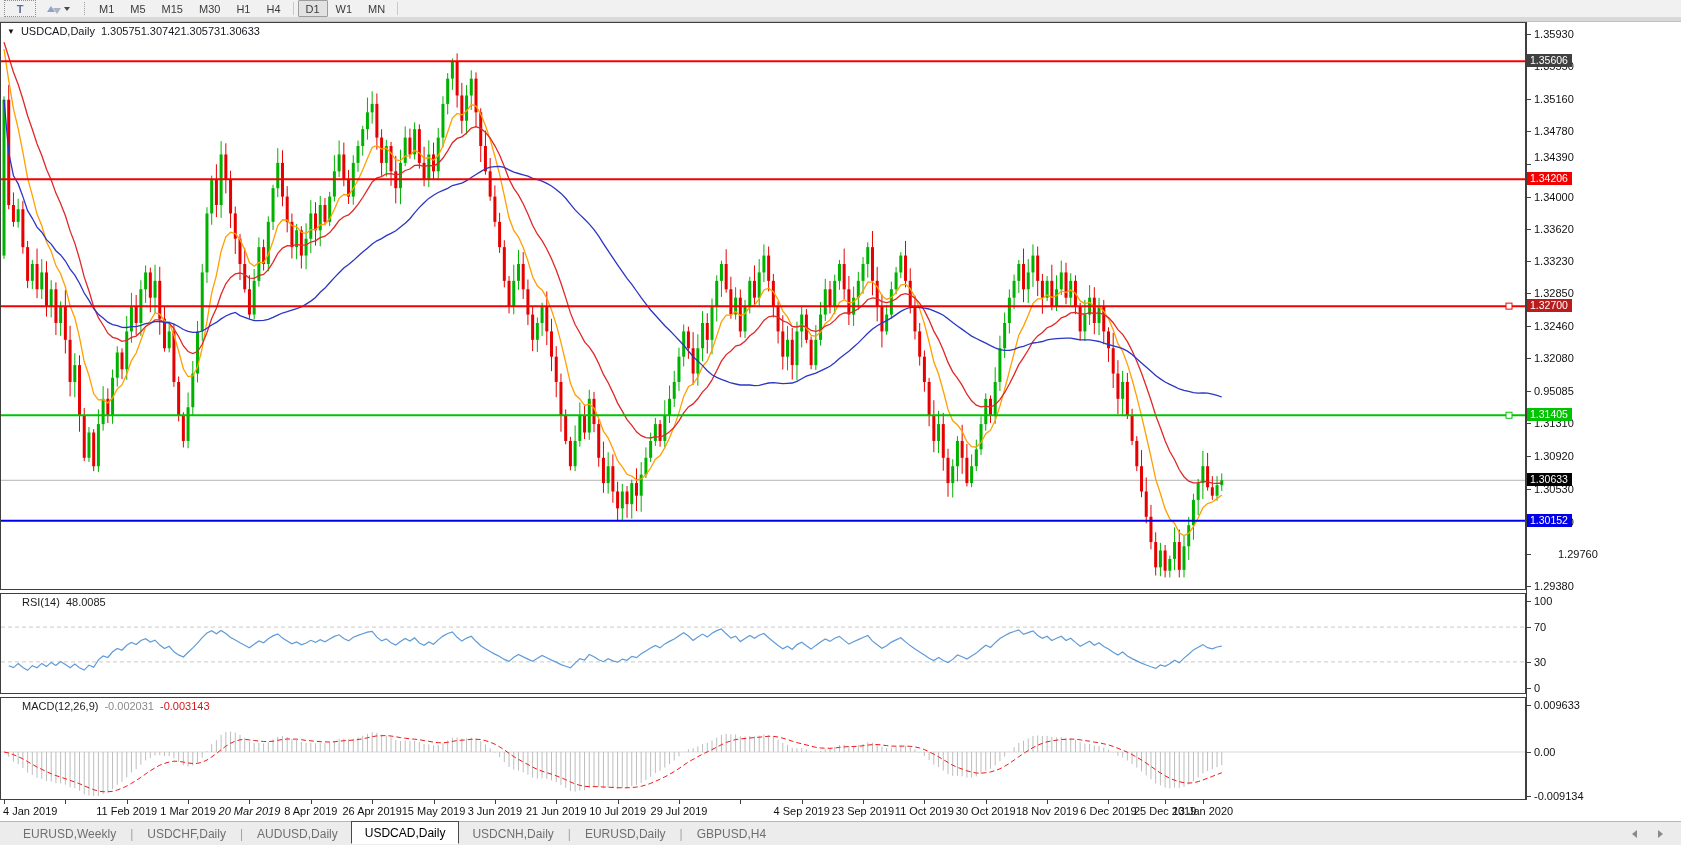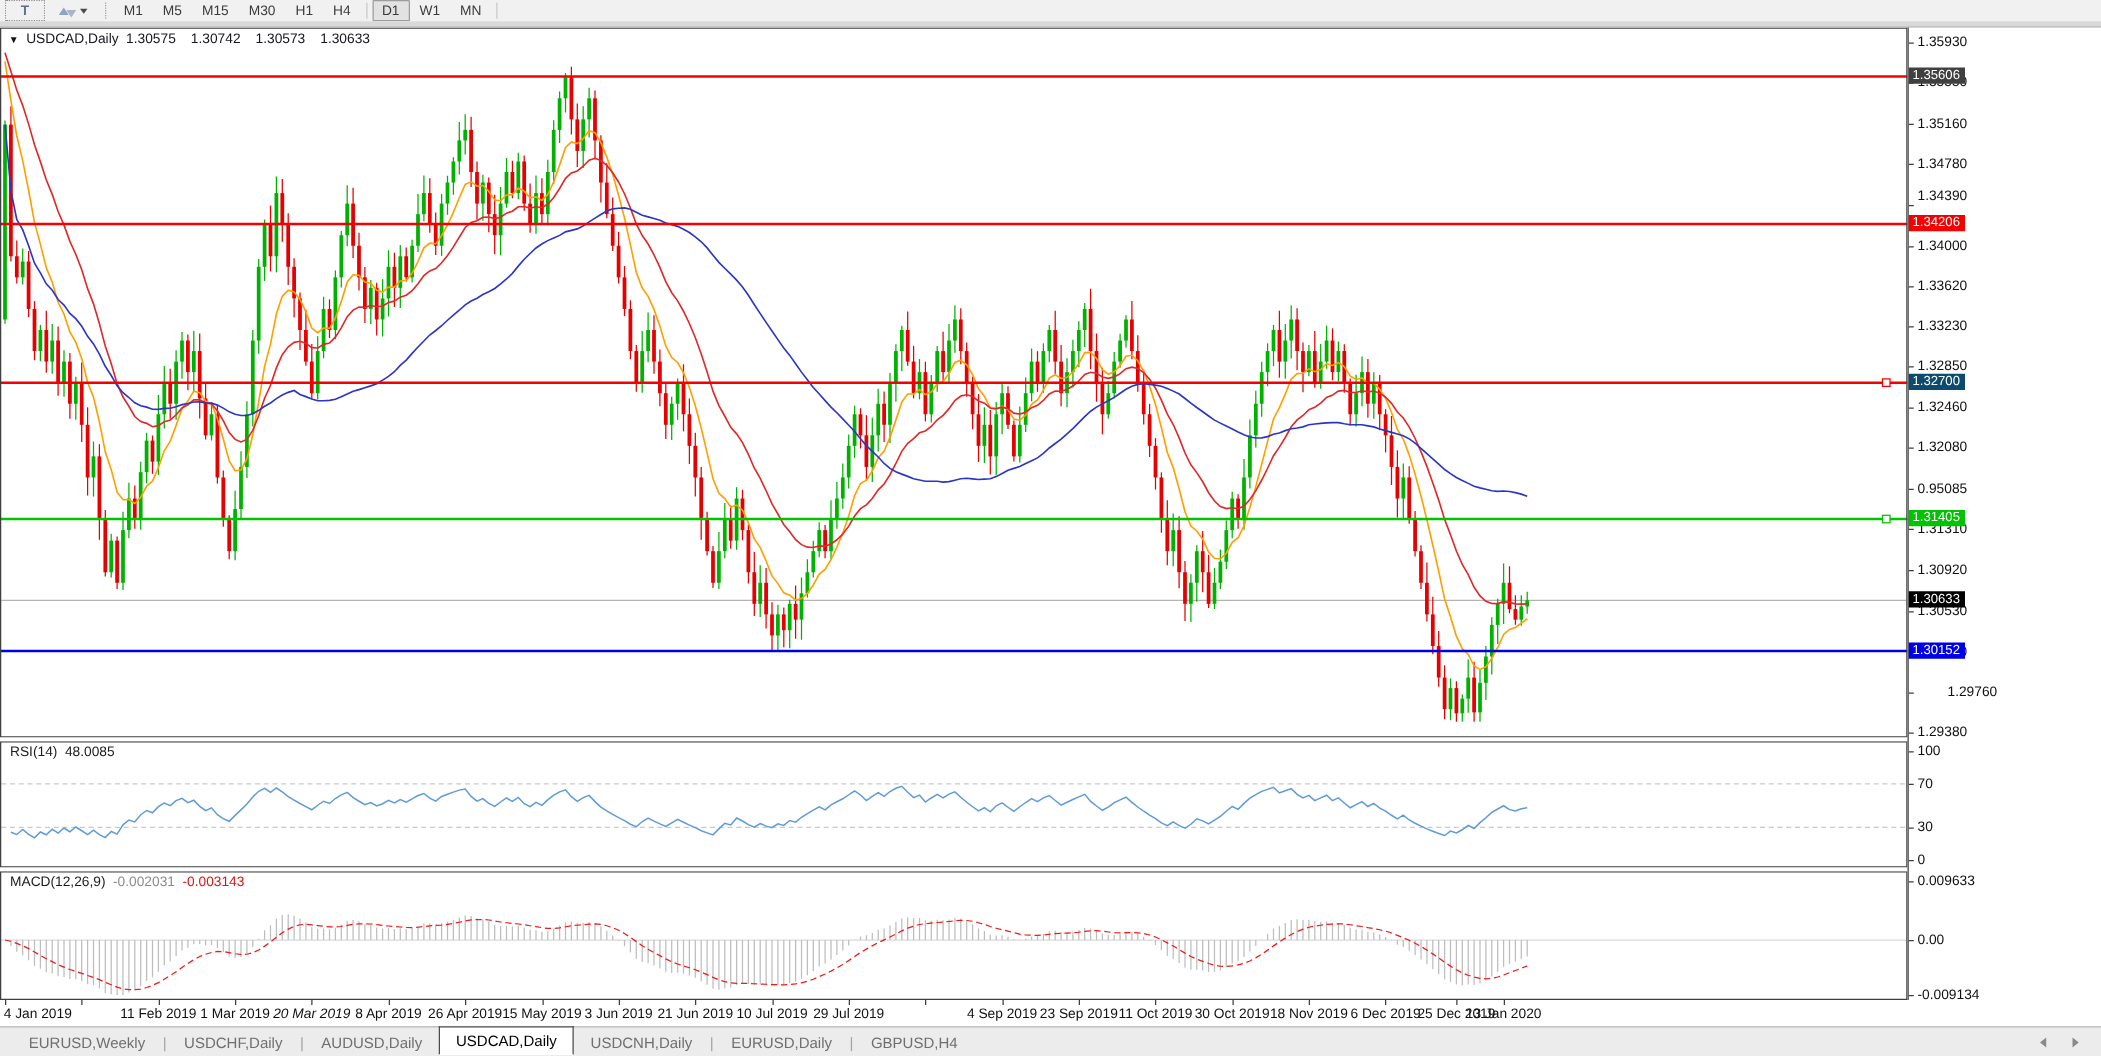--- a/index.html
+++ b/index.html
@@ -20,21 +20,21 @@
   .tri-up{width:0;height:0;border-left:4px solid transparent;border-right:4px solid transparent;
           border-bottom:6px solid #8fa3c8;}
   .tri-dn{width:0;height:0;border-left:4px solid transparent;border-right:4px solid transparent;
           border-top:6px solid #aab4c4;margin-left:-2px;margin-top:4px;}
   .grip{width:0;height:13px;border-left:1px dotted #a0a0a0;margin:0 6px;}
   .vsep{width:0;height:13px;border-left:1px solid #c9c9c9;margin:0 4px;}
   
   .panel-svg{position:absolute;left:0;cursor:crosshair;}
   #chart-title{position:absolute;left:7px;top:25px;font-size:11px;color:#16161e;display:flex;gap:6px;align-items:center;}
   #chart-title .arrow{font-size:8px;color:#111;}
-  .ind-label{position:absolute;left:8px;font-size:11px;color:#1c1c1c;display:flex;gap:6px;text-align:center;}
+  .ind-label{position:absolute;left:22px;font-size:11px;color:#1c1c1c;display:flex;gap:6px;text-align:center;}
   .val-gray{color:#8c8c8c;} .val-red{color:#d81616;}
   
   #axis-line{position:absolute;left:1526px;top:22px;width:1px;height:778px;background:#3f3f3f;}
   .ax-tick{position:absolute;width:4px;height:1px;background:#3f3f3f;left:1527px;}
   .ax-lbl{position:absolute;left:1534px;font-size:11px;color:#111;white-space:nowrap;}
   .chip{position:absolute;left:1527px;font-size:10.5px;color:#fff;padding:1px 4px 1px 3px;
         line-height:11px;white-space:nowrap;z-index:5;}
   
   #date-axis{position:absolute;left:0;top:800px;width:1681px;height:21px;background:#fff;}
   .dtick{position:absolute;top:0;width:1px;height:4px;background:#3f3f3f;}
@@ -611,21 +611,21 @@
       <line x1="0" x2="1526" y1="284.12639074321305" y2="284.12639074321305" stroke="#f50000" stroke-width="2"></line>
       <rect x="1506" y="281.12639074321305" width="6" height="6" fill="#ffffff" stroke="#f50000" stroke-width="1"></rect>
       <line x1="0" x2="1526" y1="393.2437323839194" y2="393.2437323839194" stroke="#00c400" stroke-width="2"></line>
       <rect x="1506" y="390.2437323839194" width="6" height="6" fill="#ffffff" stroke="#00c400" stroke-width="1"></rect>
       <line x1="0" x2="1526" y1="498.82213321465616" y2="498.82213321465616" stroke="#0000e8" stroke-width="2"></line>
       <rect x="0.5" y="0.5" width="1525" height="567" fill="none" stroke="#3f3f3f" stroke-width="1"></rect>
     </svg>
   <div id="chart-title">
     <span class="arrow">▼</span>
     <span>USDCAD,Daily</span>
-    <span style="display:flex;gap:12px">
+    <span style="display:flex;gap:0">
       <span>1.30575</span>
       <span>1.30742</span>
       <span>1.30573</span>
       <span>1.30633</span>
     </span>
   </div>
 
   <svg id="rsi-chart" class="panel-svg" style="top:593px" width="1526" height="101">
       <rect x="0" y="0" width="1526" height="101" fill="#ffffff"></rect>
       <line x1="1" x2="1525" y1="34.1" y2="34.1" stroke="#c9c9c9" stroke-dasharray="4 3"></line>
@@ -1021,17 +1021,17 @@
     <div class="ax-tick" style="top: 688px;"></div>
     <div class="ax-lbl" style="top: 682px;">0</div>
     <div class="ax-tick" style="top: 705.01px;"></div>
     <div class="ax-lbl" style="top: 699.01px;">0.009633</div>
     <div class="ax-tick" style="top: 752px;"></div>
     <div class="ax-lbl" style="top: 746px;">0.00</div>
     <div class="ax-tick" style="top: 796px;"></div>
     <div class="ax-lbl" style="top: 790px;">-0.009134</div>
     <div class="chip" style="top: 54.2654px; background: #404040;">1.35606</div>
     <div class="chip" style="top: 172.23px; background: rgb(245, 0, 0);">1.34206</div>
-    <div class="chip" style="top: 299.126px; background: #0c4a6e;">1.32700</div>
+    <div class="chip" style="top: 299.126px; background: #b91c1c;">1.32700</div>
     <div class="chip" style="top: 408.244px; background: rgb(0, 196, 0);">1.31405</div>
     <div class="chip" style="top: 513.822px; background: rgb(0, 0, 232);">1.30152</div>
     <div class="chip" style="top: 473.293px; background: rgb(0, 0, 0);">1.30633</div>
   </div>
 
 </body></html>

